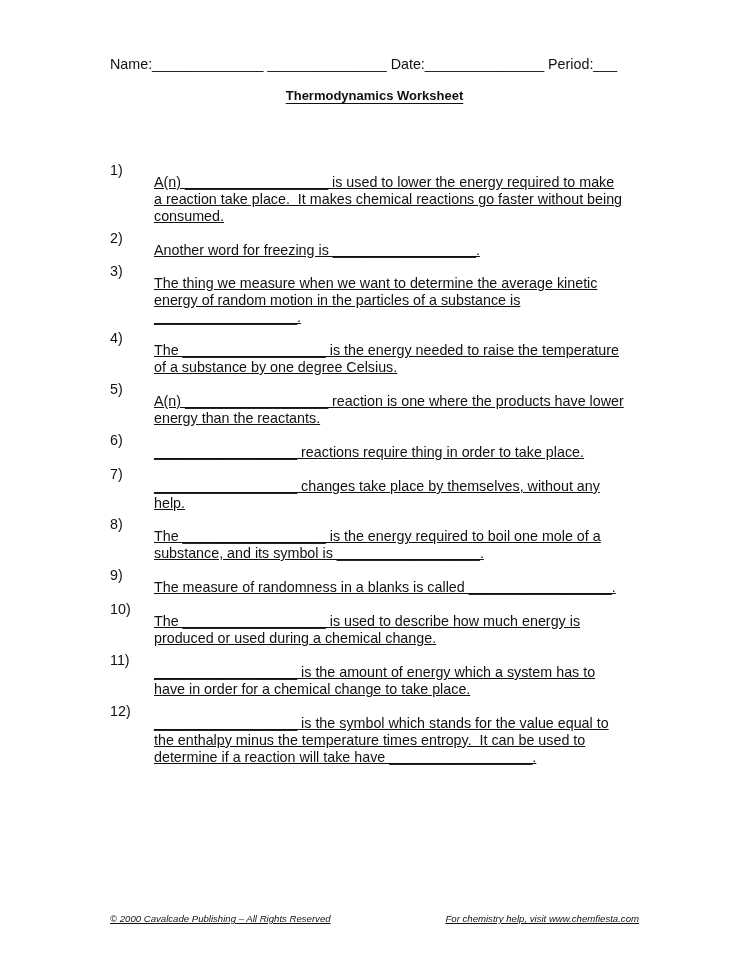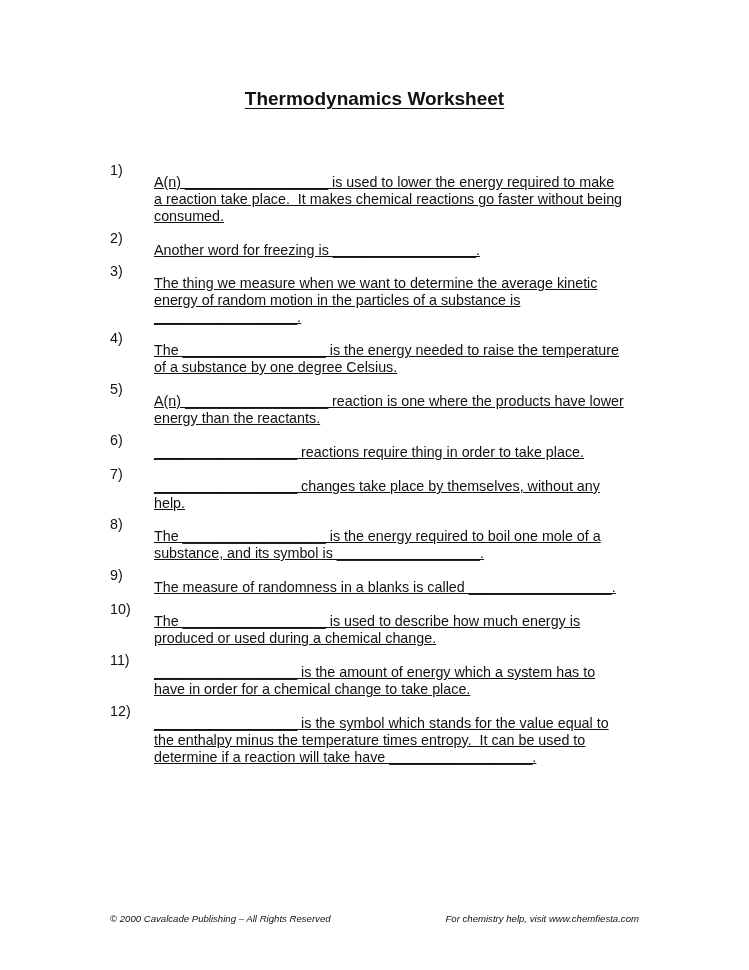--- a/index.html
+++ b/index.html
@@ -28,21 +28,21 @@
       font-size: 14.3px;
       white-space: pre;
       letter-spacing: 0;
     }
     .title {
       position: absolute;
       left: 0;
       width: 749px;
       top: 88px;
       text-align: center;
-      font-size: 19px;
+      font-size: 13px;
       font-weight: bold;
       text-decoration: underline;
       text-underline-offset: 3px;
     }
     .instructions {
       position: absolute;
       left: 110px;
       top: 127px;
       font-size: 14.3px;
       font-style: italic;
@@ -68,29 +68,31 @@
       width: 500px;
       white-space: pre-wrap;
       text-decoration: underline;
     }
     .footer-left, .footer-right {
       position: absolute;
       top: 913px;
       font-size: 9.6px;
       font-style: italic;
       white-space: nowrap;
+      text-decoration: underline;
     }
     .footer-left { left: 110px; }
     .footer-right { right: 110px; }
   </style>
 </head>
 <body>
 
 <div class="page">
 
+  <div class="header-line">Name:______________ _______________ Date:_______________ Period:___</div>
 
   <div class="title">Thermodynamics Worksheet</div>
 
 
   <div class="question" style="top:162px">
     <span class="q-num">1)</span>
     <span class="q-text">A(n) __________________ is used to lower the energy required to make
 a reaction take place.  It makes chemical reactions go faster without being
 consumed.</span>
   </div>

